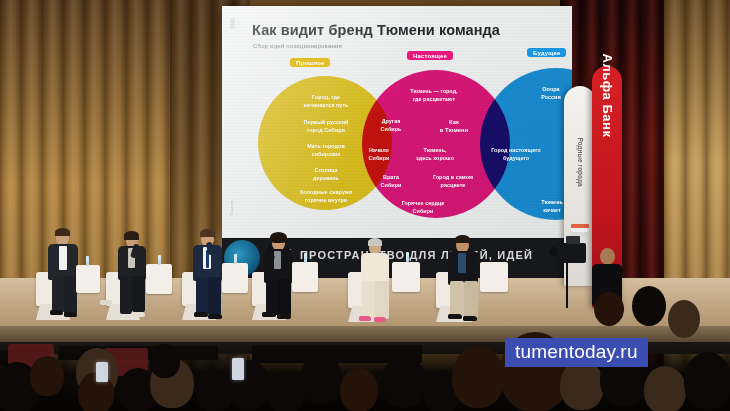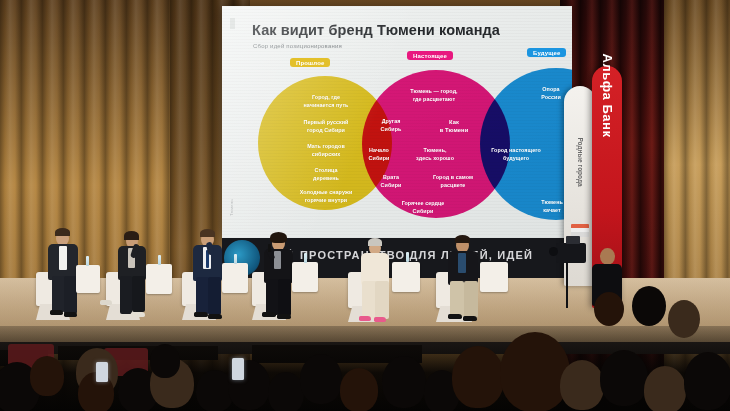--- a/index.html
+++ b/index.html
@@ -324,14 +324,17 @@
     <div class="head" style="left:684px;top:26px;width:48px;height:58px;"></div>
 
     <div class="phone" style="left:96px;top:36px;width:12px;height:20px;"></div>
     <div class="phone" style="left:232px;top:32px;width:12px;height:22px;"></div>
   </div>
 
   <div class="head warm" style="position:absolute;left:594px;top:292px;width:30px;height:34px;border-radius:50%;"></div>
   <div class="head" style="position:absolute;left:632px;top:286px;width:34px;height:40px;border-radius:50%;"></div>
   <div class="head light" style="position:absolute;left:668px;top:300px;width:32px;height:38px;border-radius:50%;"></div>
 
+  <div class="wm">
+    <span>tumentoday.ru</span>
+  </div>
 
 </div>
 
 </body></html>

